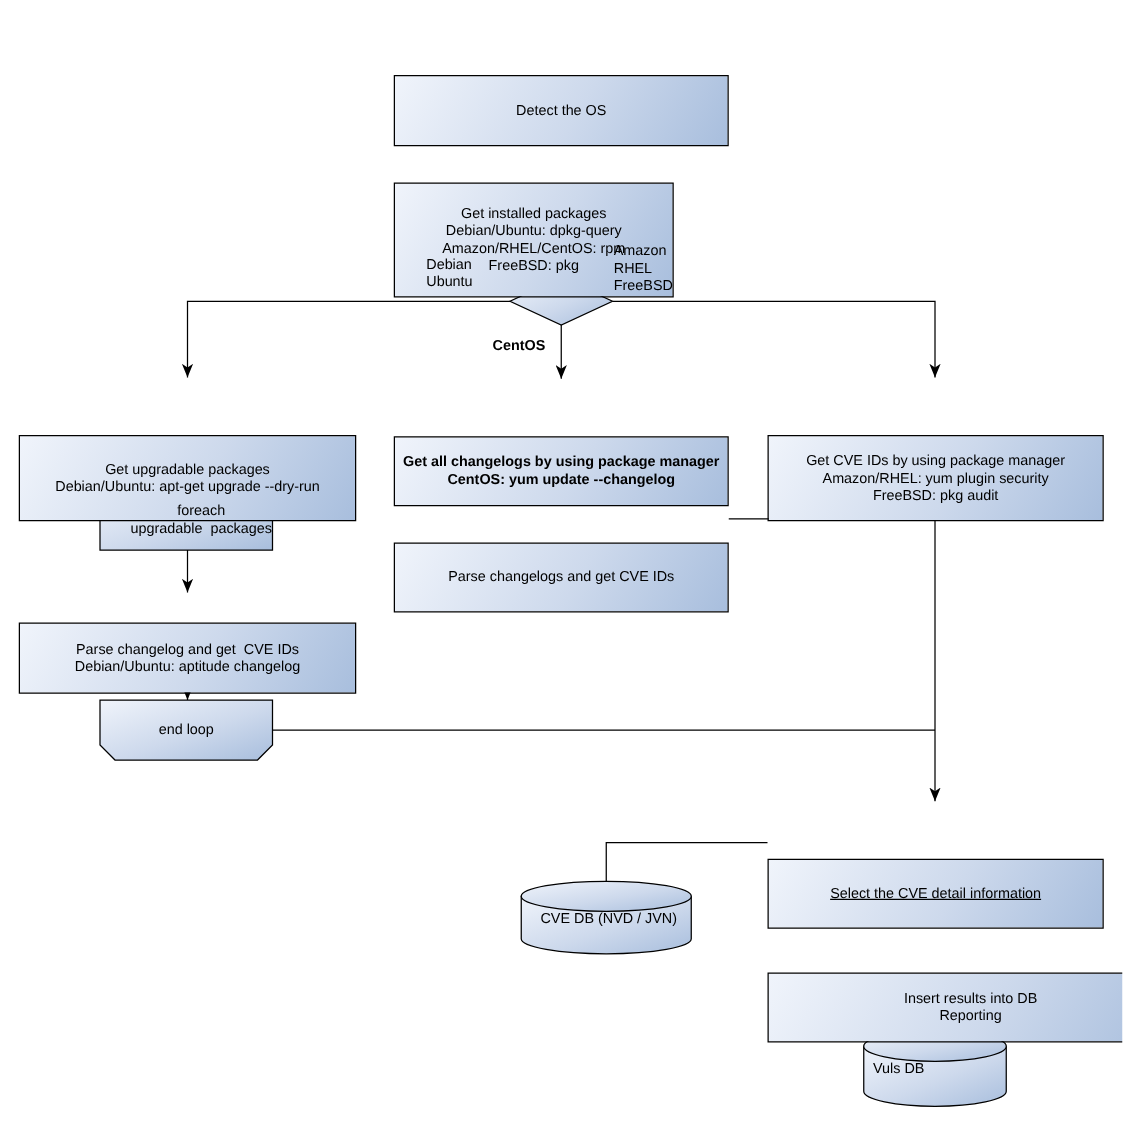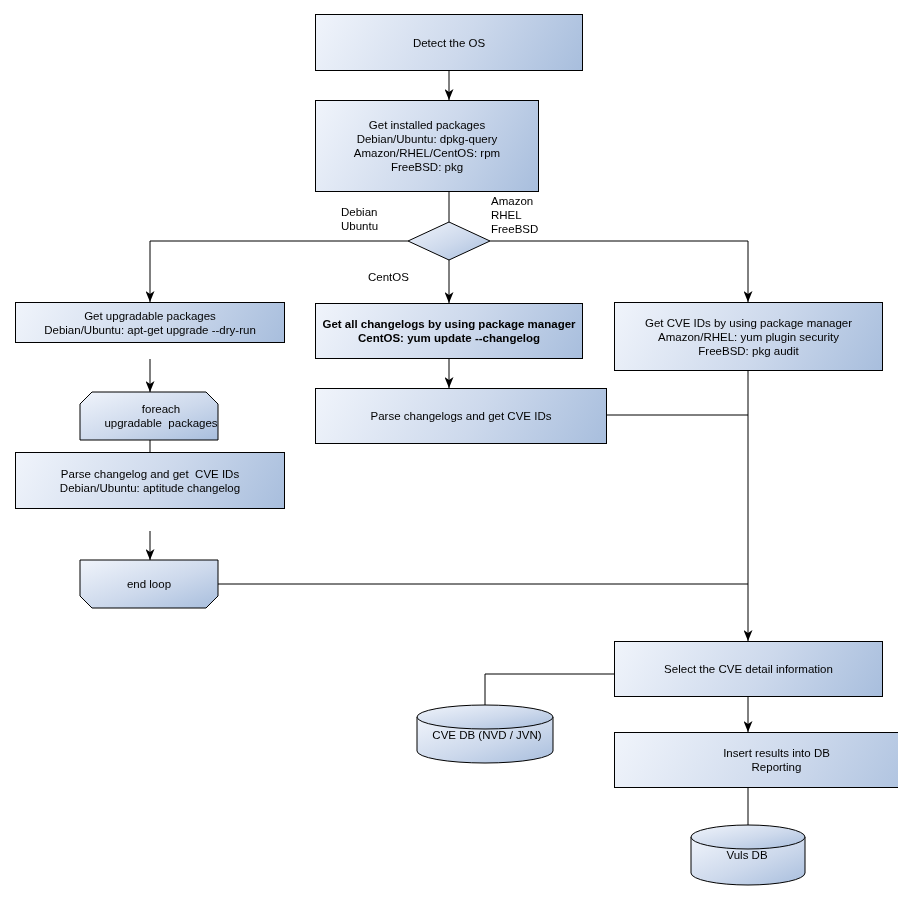--- a/index.html
+++ b/index.html
@@ -26,20 +26,21 @@
     box-sizing: border-box;
     border: 1px solid #000000;
     background: linear-gradient(120deg, #f0f4fb 0%, #cdd9ec 55%, #a8bedd 100%);
     display: flex;
     align-items: center;
     justify-content: center;
     text-align: center;
     font-size: 11.5px;
     line-height: 14px;
     white-space: pre;
+    margin-top: 46px;
   }
   .overlay {
     position: absolute;
     box-sizing: border-box;
     display: flex;
     align-items: center;
     justify-content: center;
     text-align: center;
     font-size: 11.5px;
     line-height: 14px;
@@ -107,51 +108,51 @@
     </g>
   </svg>
 
   <div class="node" style="left:315px; top:14px;  width:268px; height:57px;">Detect the OS</div>
 
   <div class="node" style="left:315px; top:100px; width:224px; height:92px;">Get installed packages
 Debian/Ubuntu: dpkg-query
 Amazon/RHEL/CentOS: rpm
 FreeBSD: pkg</div>
 
-  <div class="node" style="left:15px;  top:302px; width:270px; height:41px;">Get upgradable packages
+  <div class="node" style="left:15px;  top:302px; width:270px; height:69px;">Get upgradable packages
 Debian/Ubuntu: apt-get upgrade --dry-run</div>
 
   <div class="node" style="left:315px; top:303px; width:268px; height:56px;font-weight:bold;">Get all changelogs by using package manager
 CentOS: yum update --changelog</div>
 
   <div class="node" style="left:614px; top:302px; width:269px; height:69px;">Get CVE IDs by using package manager
 Amazon/RHEL: yum plugin security
 FreeBSD: pkg audit</div>
 
   <div class="node" style="left:15px;  top:452px; width:270px; height:57px;">Parse changelog and get  CVE IDs
 Debian/Ubuntu: aptitude changelog</div>
 
-  <div class="node" style="left:315px; top:388px; width:292px; height:56px;">Parse changelogs and get CVE IDs</div>
+  <div class="node" style="left:315px; top:388px; width:268px; height:56px;">Parse changelogs and get CVE IDs</div>
 
-  <div class="node" style="left:614px; top:641px; width:269px; height:56px;">Select the CVE detail information</div>
+  <div class="node" style="left:614px; top:641px; width:269px; height:56px;text-decoration:underline;">Select the CVE detail information</div>
 
   <div class="node" style="left:614px; top:732px; width:325px; height:56px;">Insert results into DB
 Reporting</div>
 
   <div class="overlay" style="left:80px;  top:392px; width:162px; height:48px;">foreach
 upgradable  packages</div>
 
   <div class="overlay" style="left:80px;  top:560px; width:138px; height:48px;">end loop</div>
 
   <div class="overlay" style="left:417px; top:710px; width:140px; height:50px;">CVE DB (NVD / JVN)</div>
 
-  <div class="overlay" style="left:691px; top:833px; width:112px; height:44px;">Vuls DB</div>
+  <div class="overlay" style="left:663px; top:833px; width:112px; height:44px;">Vuls DB</div>
 
   <div class="edge-label" style="left:341px; top:205px; width:70px;">Debian
 Ubuntu</div>
 
   <div class="edge-label" style="left:491px; top:194px; width:70px;">Amazon
 RHEL
 FreeBSD</div>
 
-  <div class="edge-label" style="left:368px; top:270px; width:50px;">CentOS</div>
+  <div class="edge-label" style="left:394px; top:270px; width:50px;font-weight:bold;">CentOS</div>
 
 </div>
 
 </body></html>

